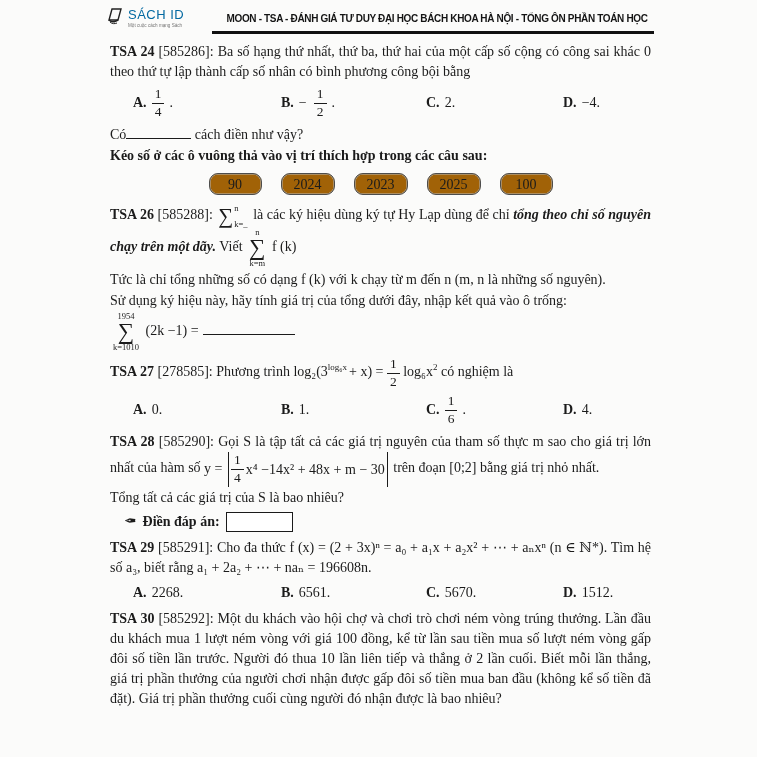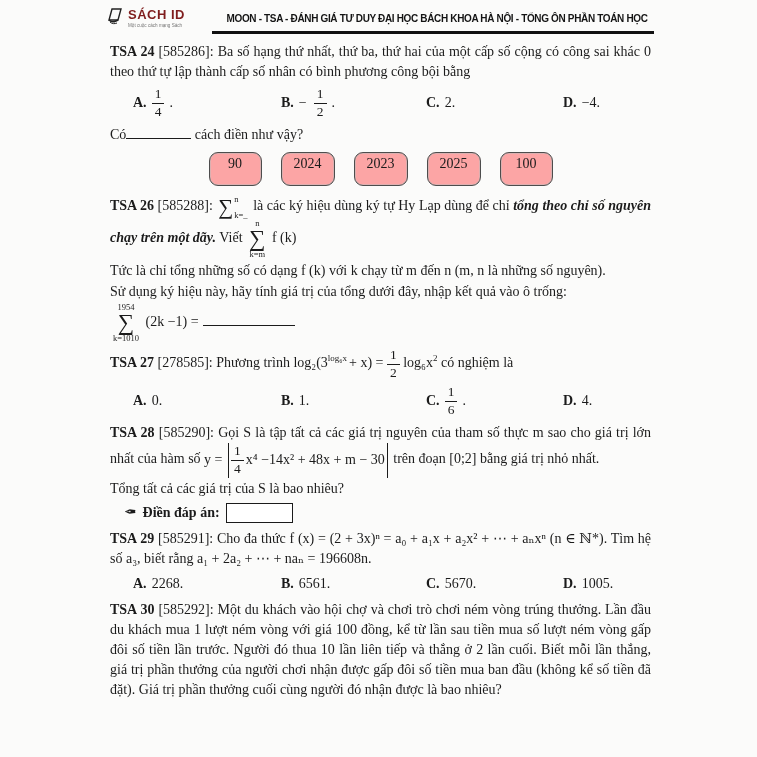--- a/index.html
+++ b/index.html
@@ -10,21 +10,21 @@
     color:#1b1b1b;
     overflow:hidden;
   }
   .page { position:relative; width:757px; height:757px; }
 
   
   .header { position:absolute; left:108px; top:5px; width:546px; display:flex; align-items:flex-start; }
   .logo { width:104px; flex:0 0 104px; display:flex; align-items:flex-start; gap:3px; padding-top:2px; }
   .logo-icon { flex:0 0 17px; }
   .logo-txt { display:flex; flex-direction:column; }
-  .logo-name { font-family:"Liberation Sans",sans-serif; font-weight:bold; font-size:13px; letter-spacing:0.5px; color:#7f1d1d; white-space:nowrap; }
+  .logo-name { font-family:"Liberation Sans",sans-serif; font-weight:normal; font-size:13px; letter-spacing:0.5px; color:#0369a1; white-space:nowrap; }
   .logo-tag { font-family:"Liberation Sans",sans-serif; font-size:4.6px; color:#777; white-space:nowrap; margin-top:1px; }
   .title-wrap { flex:1; border-bottom:3.5px solid #111; padding:3px 0 5px 0; text-align:right; }
   .title {
     display:inline-block;
     font-family:"Liberation Sans",sans-serif; font-weight:bold;
     font-size:10.3px; letter-spacing:-0.35px; color:#141414;
     white-space:nowrap; transform:scaleX(0.97); transform-origin:center;
   }
 
   
@@ -53,23 +53,23 @@
   .sumin { display:inline-flex; align-items:center; vertical-align:middle; margin:0 2px; }
   .sumin .sg { font-size:21px; line-height:1; }
   .sumin .ss { display:inline-flex; flex-direction:column; justify-content:space-between; height:24px; font-size:8.5px; line-height:1; padding-left:1px; }
 
   
   .blank { display:inline-block; border-bottom:1px solid #1b1b1b; height:14px; vertical-align:baseline; }
   .blank.w65 { width:65px; }
   .blank.w92 { width:92px; margin-left:4px; }
   .drag-row { display:flex; justify-content:center; gap:19px; margin:7px 0 9px 0; }
   .drag-box {
-    min-width:53px; padding:3px 12px 12px;
+    min-width:53px; padding:3px 12px 0;
     border:1.6px solid #4d4d4d; border-radius:9px;
-    background:#fca5a5; text-align:center; font-size:14px; line-height:1.2;
+    background:#a16207; text-align:center; font-size:14px; line-height:1.2;
     box-shadow:0 0 0 0.5px #bbb inset;
   }
   .answer-row { display:flex; align-items:center; gap:6px; padding-left:14px; margin:4px 0 6px; }
   .pen { font-size:15px; transform:scaleX(-1); display:inline-block; line-height:1; }
   .answer-box { width:67px; height:20px; border:1.4px solid #1b1b1b; background:#fff; }
 
   
   .absgrp { display:inline-flex; align-items:center; vertical-align:middle; margin:0 2px; }
   .absgrp .bar { width:0; border-left:1.4px solid #1b1b1b; align-self:stretch; }
   .absgrp .inner { display:inline-flex; align-items:center; padding:1px 2px; gap:2px; }
@@ -133,20 +133,21 @@
         <span class="opt">
             <b>D.</b>
           <span>−4.</span>
           </span>
       </div>
     </div>
 
     <div class="q">
       <p><span>Có</span><span class="blank w65"></span>
         <span>cách điền như vậy?</span></p>
+      <p><b>Kéo số ở các ô vuông thả vào vị trí thích hợp trong các câu sau:</b></p>
       <div class="drag-row">
         <span class="drag-box">90</span>
         <span class="drag-box">2024</span>
         <span class="drag-box">2023</span>
         <span class="drag-box">2025</span>
         <span class="drag-box">100</span>
       </div>
     </div>
 
     <div class="q">
@@ -253,21 +254,21 @@
         <span class="opt">
             <b>B.</b>
           <span>6561.</span>
           </span>
         <span class="opt">
             <b>C.</b>
           <span>5670.</span>
           </span>
         <span class="opt">
             <b>D.</b>
-          <span>1005.</span>
+          <span>1512.</span>
           </span>
       </div>
     </div>
 
     <div class="q">
       <p><b class="ql">TSA 30</b>
         <span>[585292]:</span>
         <span>Một du khách vào hội chợ và chơi trò chơi ném vòng trúng thưởng. Lần đầu du khách mua 1 lượt ném vòng với giá 100 đồng, kể từ lần sau tiền mua số lượt ném vòng gấp đôi số tiền lần trước. Người đó thua 10 lần liên tiếp và thắng ở 2 lần cuối. Biết mỗi lần thắng, giá trị phần thưởng của người chơi nhận được gấp đôi số tiền mua ban đầu (không kể số tiền đã đặt). Giá trị phần thưởng cuối cùng người đó nhận được là bao nhiêu?</span></p>
     </div>
 

